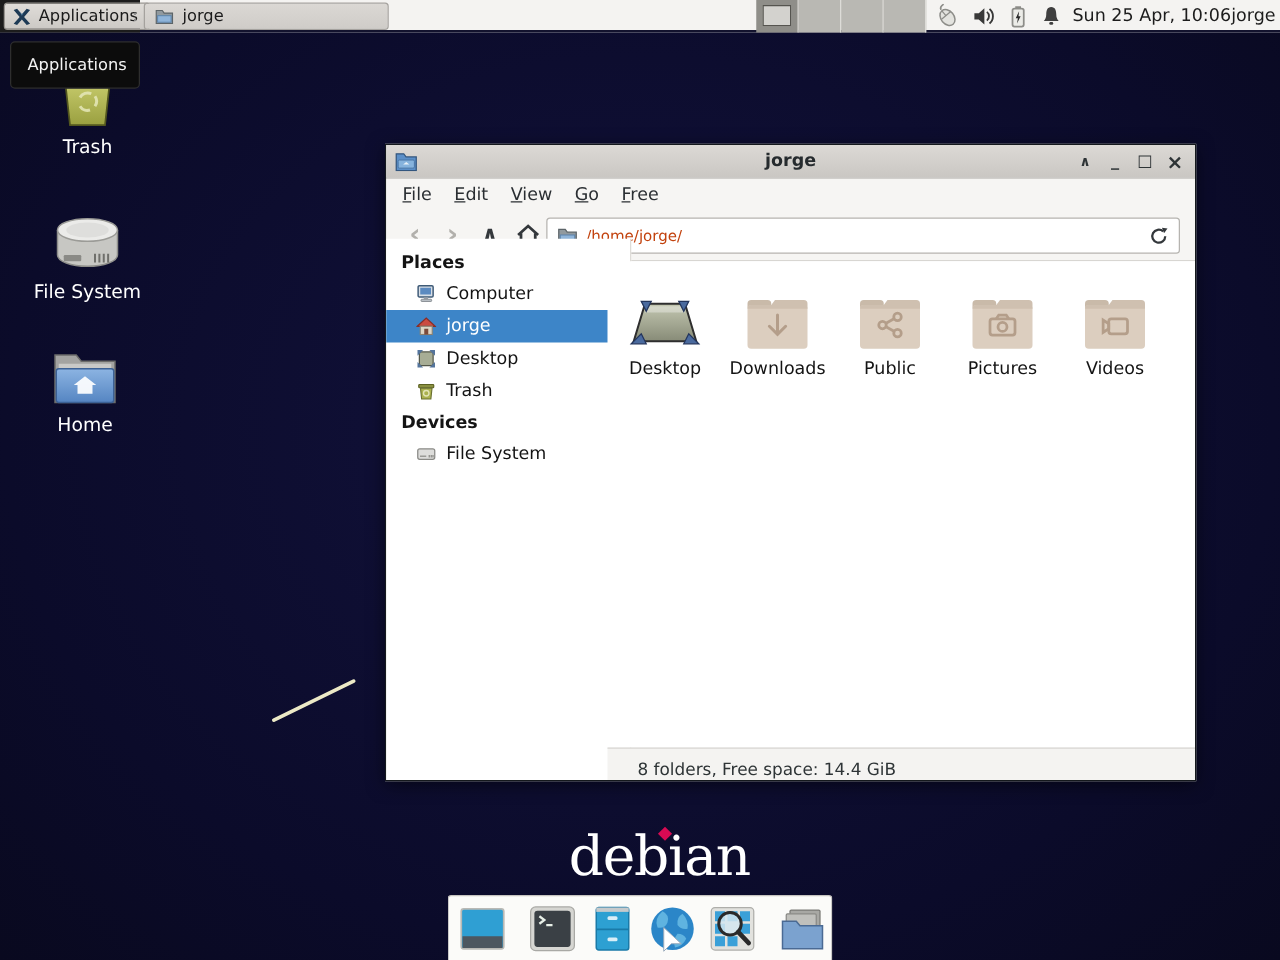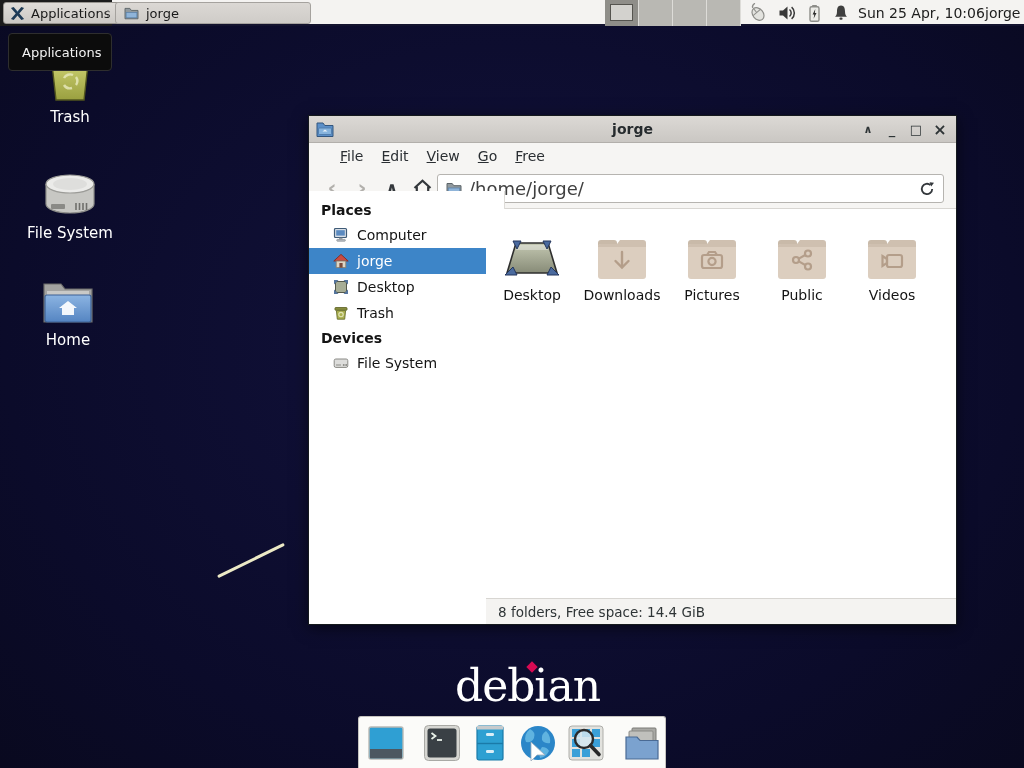--- a/index.html
+++ b/index.html
@@ -56,46 +56,46 @@
   .titlebar { position:absolute; left:0; top:0; right:0; height:27px;
               background:linear-gradient(#dcd9d5,#cac7c3); border-bottom:1px solid #b2afab;
               display:flex; align-items:center; }
   .titlebar .wicon { margin-left:7px; display:flex; }
   .titlebar .title { position:absolute; left:0; right:0; text-align:center;
                      font-size:14px; font-weight:bold; color:#262b2e; pointer-events:none; }
   .controls { position:absolute; right:8px; top:0; height:27px; display:flex; align-items:center; gap:8px; }
   .ctrl { width:16px; height:27px; display:flex; align-items:center; justify-content:center;
           font-size:13px; font-weight:bold; color:#2e3436; cursor:default; }
   .menubar { position:absolute; left:0; top:27px; right:0; height:25px; background:#f6f5f3;
-             display:flex; align-items:center; padding-left:22px; }
+             display:flex; align-items:center; padding-left:4px; }
   .menu-item { display:inline-block; padding:3px 9px; font-size:14px; color:#2a2e32; }
   .menu-item::first-letter { text-decoration:underline; }
   .toolbar { position:absolute; left:0; top:52px; right:0; height:41px; background:#f6f5f3;
              border-bottom:1px solid #d8d6d2; display:flex; align-items:center; padding-left:8px; }
   .navbtn { width:30px; height:30px; display:flex; align-items:center; justify-content:center; }
   .chev { font-size:22px; color:#b2b0ac; font-weight:bold; line-height:1; }
   .up { font-size:17px; color:#34383c; font-weight:bold; }
   .pathbar { position:absolute; left:128px; top:6px; width:507px; height:29px; background:#ffffff;
              border:1px solid #b6b4b0; border-radius:3px; display:flex; align-items:center;
              gap:7px; padding:0 8px; }
-  .pathbar .path { font-size:18px; color:#404040; flex:1; }
+  .pathbar .path { font-size:12px; color:#c2410c; flex:1; }
   
   .sidepane { position:absolute; left:0; top:75px; width:196px; bottom:0; background:#ffffff;
               border-right:1px solid #dedcd8; padding-top:7px; }
   .side-header { font-size:14px; font-weight:bold; color:#141414; padding:4px 0 4px 12px; }
   .side-item { height:26px; display:flex; align-items:center; gap:8px; padding-left:24px;
                font-size:14px; color:#141414; }
   .side-item.selected { background:#3d85c8; color:#ffffff; }
   .mainpane { position:absolute; left:177px; top:93px; right:0; bottom:26px; background:#ffffff; overflow:hidden; }
   .filegrid { position:absolute; left:1px; top:10px; width:458px; display:flex; flex-wrap:wrap; }
   .file { width:90px; height:95px; display:flex; flex-direction:column; align-items:center; }
   .file .ficon { height:62px; display:flex; align-items:flex-end; justify-content:center; }
   .file .flabel { margin-top:6px; font-size:14px; color:#141414; }
   .statusbar { position:absolute; left:177px; right:0; bottom:0; height:26px; background:#f4f3f1;
-               border-top:1px solid #d8d6d2; display:flex; align-items:center; padding-left:12px;
+               border-top:1px solid #d8d6d2; display:flex; align-items:flex-end; padding-left:24px;
                font-size:13.5px; color:#2e3436; }
   
   .dock { position:absolute; left:358px; top:716px; width:308px; height:52px;
           background:#fbfbf9; border:1px solid #c6c4c0; border-bottom:none;
           border-radius:3px 3px 0 0; display:flex; align-items:center; padding:0 7px; gap:8px; z-index:40; }
   .dock .sep { width:1px; height:38px; background:#aeaca8; }
   .dock-item { width:40px; height:40px; display:flex; align-items:center; justify-content:center; }
   
   .cursor-line { position:absolute; left:214px; top:559px; width:74px; height:3px;
                  background:#ece9c6; border-radius:2px; transform:rotate(-26deg); }
@@ -416,45 +416,45 @@
       </div>
 
 
       <div class="file">
         <span class="ficon">
           <svg width="52" height="46" viewBox="0 0 52 46">
             <path d="M2 8 a3 3 0 0 1 3 -3 h13 a3 3 0 0 1 3 3 v3 h-19 z" fill="#c9baa9"></path>
             <rect x="2" y="9" width="48" height="35" rx="3" fill="#dccebf"></rect>
             <path d="M2 12 a3 3 0 0 1 3 -3 h16 l3 -4 h23 a3 3 0 0 1 3 3 v4 z" fill="#cfc0b0"></path>
             <g fill="none" stroke="#b49e8a" stroke-width="2.2">
-                <rect x="16" y="20" width="20" height="13" rx="2"></rect>
-                <circle cx="26" cy="26.5" r="3.6"></circle>
-                <path d="M21 20 l2 -3 h6 l2 3"></path>
+                <circle cx="20" cy="25" r="3"></circle>
+                <circle cx="32" cy="18.5" r="3"></circle>
+                <circle cx="32" cy="31.5" r="3"></circle>
+                <line x1="22.8" y1="23.6" x2="29.2" y2="20"></line>
+                <line x1="22.8" y1="26.4" x2="29.2" y2="30"></line>
               </g>
           </svg>
         </span>
-        <span class="flabel">Pictures</span>
+        <span class="flabel">Public</span>
       </div>
 
       <div class="file">
         <span class="ficon">
           <svg width="52" height="46" viewBox="0 0 52 46">
             <path d="M2 8 a3 3 0 0 1 3 -3 h13 a3 3 0 0 1 3 3 v3 h-19 z" fill="#c9baa9"></path>
             <rect x="2" y="9" width="48" height="35" rx="3" fill="#dccebf"></rect>
             <path d="M2 12 a3 3 0 0 1 3 -3 h16 l3 -4 h23 a3 3 0 0 1 3 3 v4 z" fill="#cfc0b0"></path>
             <g fill="none" stroke="#b49e8a" stroke-width="2.2">
-                <circle cx="20" cy="25" r="3"></circle>
-                <circle cx="32" cy="18.5" r="3"></circle>
-                <circle cx="32" cy="31.5" r="3"></circle>
-                <line x1="22.8" y1="23.6" x2="29.2" y2="20"></line>
-                <line x1="22.8" y1="26.4" x2="29.2" y2="30"></line>
+                <rect x="16" y="20" width="20" height="13" rx="2"></rect>
+                <circle cx="26" cy="26.5" r="3.6"></circle>
+                <path d="M21 20 l2 -3 h6 l2 3"></path>
               </g>
           </svg>
         </span>
-        <span class="flabel">Public</span>
+        <span class="flabel">Pictures</span>
       </div>
 
 
       <div class="file">
         <span class="ficon">
           <svg width="52" height="46" viewBox="0 0 52 46">
             <path d="M2 8 a3 3 0 0 1 3 -3 h13 a3 3 0 0 1 3 3 v3 h-19 z" fill="#c9baa9"></path>
             <rect x="2" y="9" width="48" height="35" rx="3" fill="#dccebf"></rect>
             <path d="M2 12 a3 3 0 0 1 3 -3 h16 l3 -4 h23 a3 3 0 0 1 3 3 v4 z" fill="#cfc0b0"></path>
             <g fill="none" stroke="#b49e8a" stroke-width="2.2">

